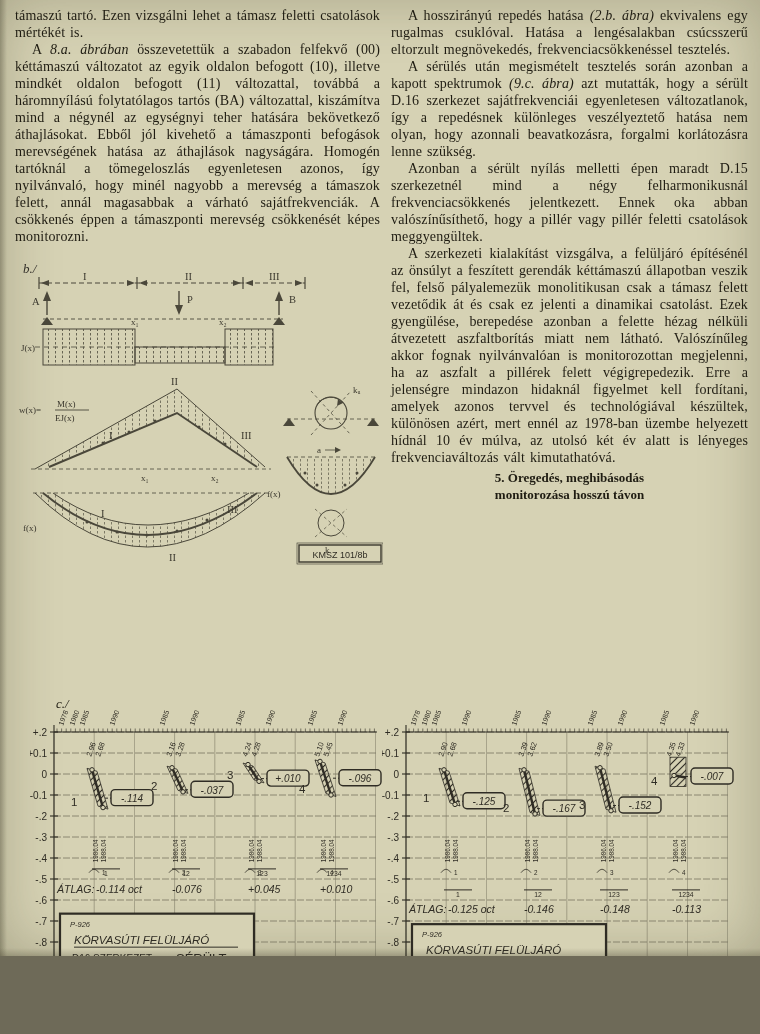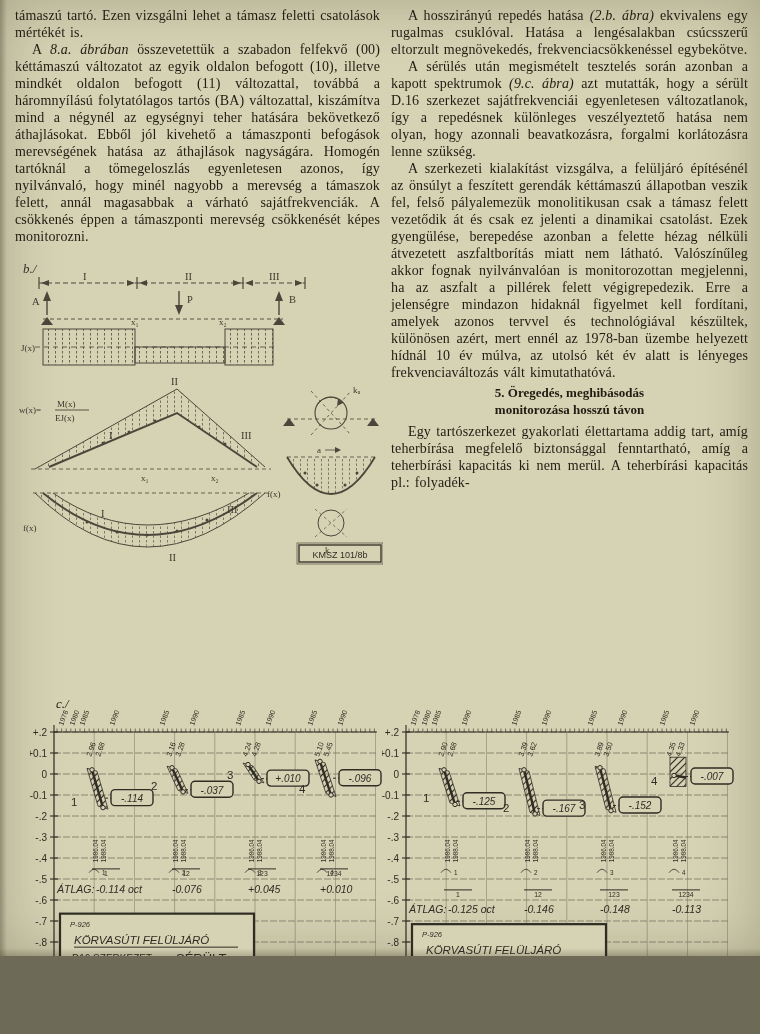--- a/index.html
+++ b/index.html
@@ -157,31 +157,29 @@
 
         <rect x="282" y="284" width="82" height="17" fill="none" stroke="#3b382e" stroke-width="1.4"></rect>
         <rect x="280" y="282" width="86" height="21" fill="none" stroke="#3b382e" stroke-width=".6"></rect>
         <text x="323" y="296.5" text-anchor="middle" class="hax s9">KMSZ 101/8b</text>
       </svg>
     </div>
   </div>
 
   <div class="col col-right">
     <div>
-        <p class="body indent"><span>A hosszirányú repedés hatása </span><i>(2.b. ábra)</i><span> ekvivalens egy rugalmas csuklóval. Hatása a lengésalakban csúcsszerű eltorzult megnövekedés, frekvenciacsökkenéssel egybekötve.</span></p>
+        <p class="body indent"><span>A hosszirányú repedés hatása </span><i>(2.b. ábra)</i><span> ekvivalens egy rugalmas csuklóval. Hatása a lengésalakban csúcsszerű eltorzult megnövekedés, frekvenciacsökkenéssel tesztelés.</span></p>
         <p class="body indent"><span>A sérülés után megismételt tesztelés során azonban a kapott spektrumok </span><i>(9.c. ábra)</i><span> azt mutatták, hogy a sérült D.16 szerkezet sajátfrekvenciái egyenletesen változatlanok, így a repedésnek különleges veszélyeztető hatása nem olyan, hogy azonnali beavatkozásra, forgalmi korlátozásra lenne szükség.</span></p>
+        <p class="body indent"><span>Azonban a sérült nyílás melletti épen maradt D.15 szerkezetnél mind a négy felharmonikusnál frekvenciacsökkenés jelentkezett. Ennek oka abban valószínűsíthető, hogy a pillér vagy pillér feletti csatolások meggyengültek.</span></p>
         <p class="body indent"><span>A szerkezeti kialakítást vizsgálva, a felüljáró építésénél az önsúlyt a feszített gerendák kéttámaszú állapotban veszik fel, felső pályalemezük monolitikusan csak a támasz felett vezetődik át és csak ez jelenti a dinamikai csatolást. Ezek gyengülése, berepedése azonban a felette hézag nélküli átvezetett aszfaltborítás miatt nem látható. Valószínűleg akkor fognak nyilvánvalóan is monitorozottan megjelenni, ha az aszfalt a pillérek felett végigrepedezik. Erre a jelenségre mindazon hidaknál figyelmet kell fordítani, amelyek azonos tervvel és technológiával készültek, különösen azért, mert ennél az 1978-ban üzembe helyezett hídnál 10 év múlva, az utolsó két év alatt is lényeges frekvenciaváltozás vált kimutathatóvá.</span></p>
       </div>
     <div class="h5">
       <div>5. Öregedés,  meghibásodás</div>
       <div>monitorozása hosszú távon</div>
     </div>
-    <div>
-        <p class="body indent"><span>Egy tartószerkezet gyakorlati élettartama addig tart, amíg teherbírása megfelelő biztonsággal fenntartható, amíg a teherbírási kapacitás ki nem merül. A teherbírási kapacitás pl.: folyadék-</span></p>
-      </div>
   </div>
 
   <div class="figure-c">
     <span class="fig-label figc-label">c./</span>
     <div class="panel" id="panel-0">
         <svg viewBox="0 0 352 274" width="352" height="274">
           <defs>
             <pattern id="hx0" width="5" height="5" patternUnits="userSpaceOnUse" patternTransform="rotate(45)">
               <line x1="2.5" y1="0" x2="2.5" y2="5" stroke="#2f2c24" stroke-width="1.1"></line>
             </pattern>

